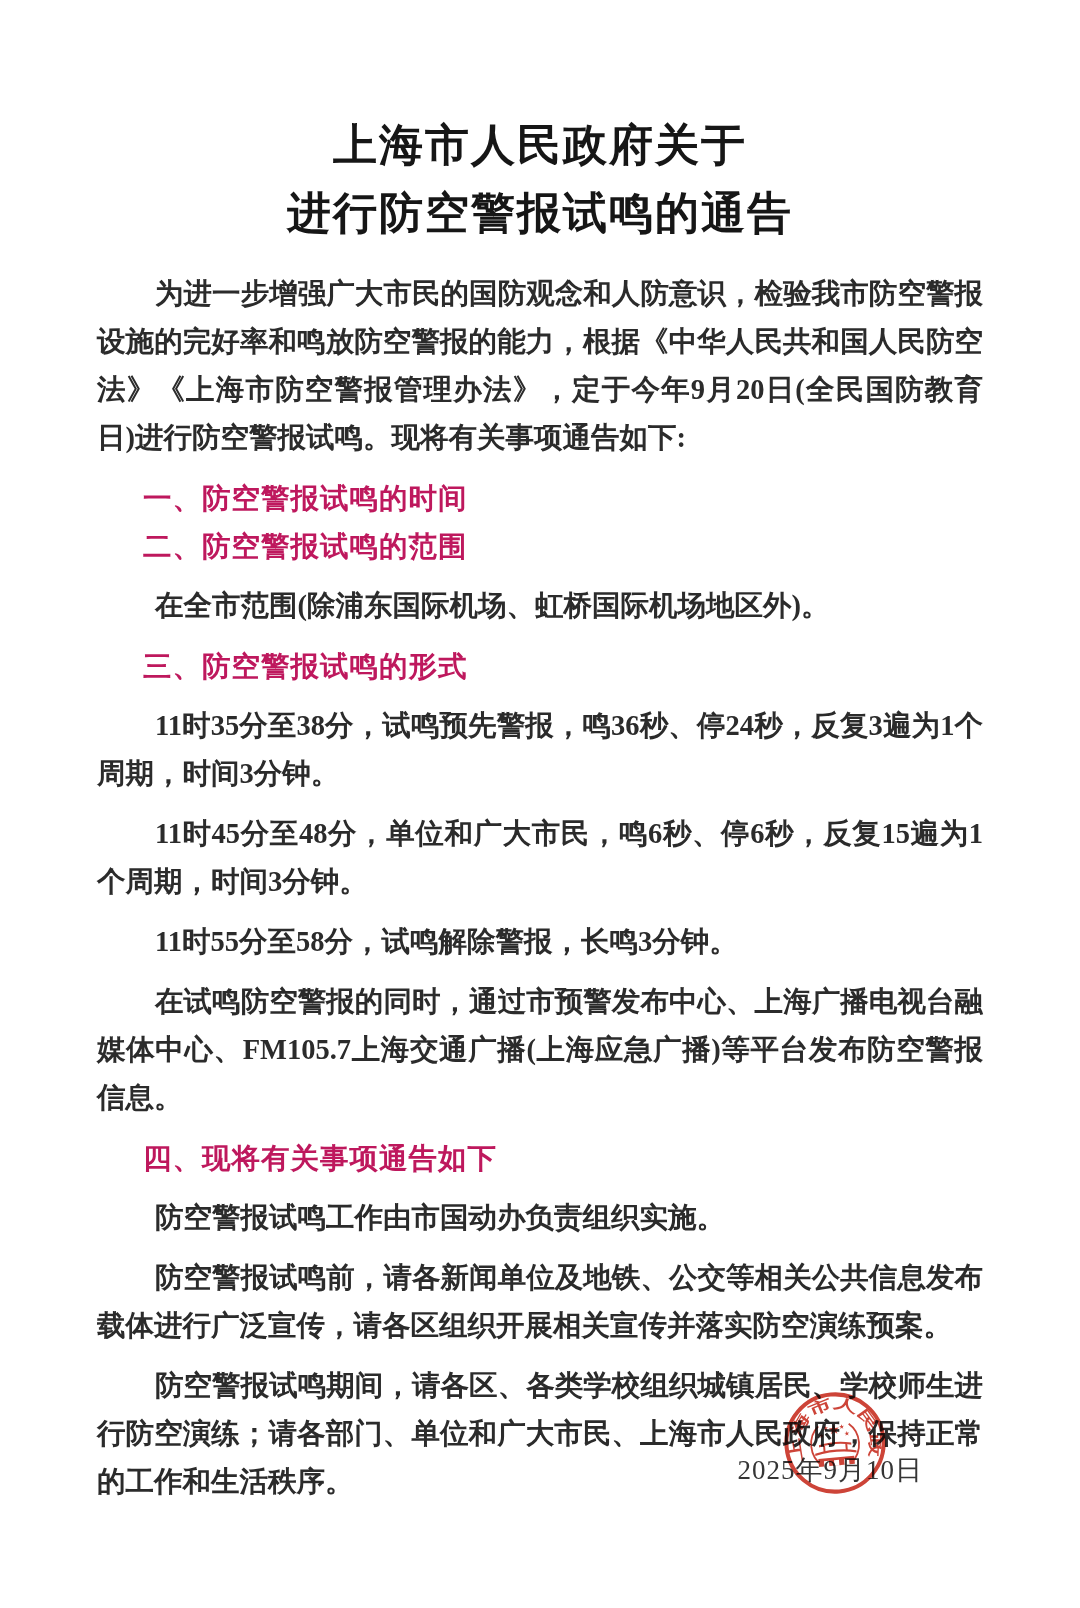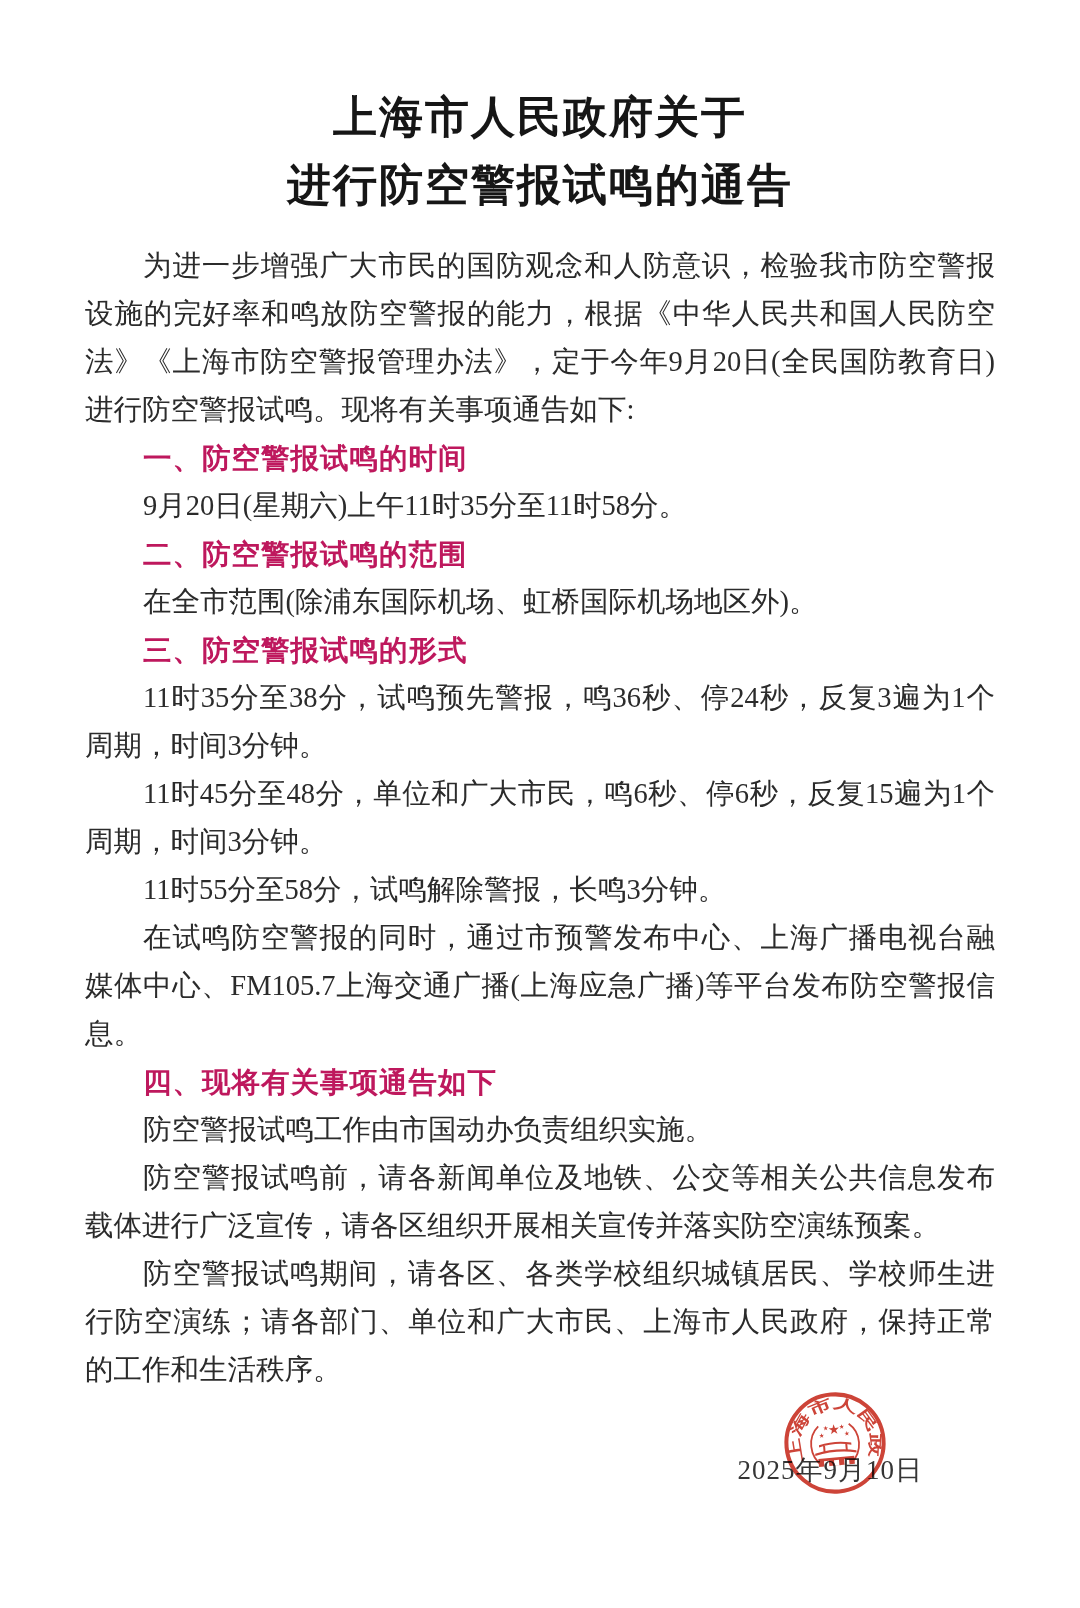--- a/index.html
+++ b/index.html
@@ -5,39 +5,40 @@
   html,body{margin:0;padding:0;}
   .page{
     position:relative;
     width:1080px;height:1608px;
     background:#ffffff;
     font-family:"Liberation Serif","DejaVu Serif",serif;
     color:#2b2b2b;
     overflow:hidden;
   }
   .title-block{
-    padding-top:84px;
+    padding-top:112px;
     text-align:center;
     font-size:44px;
     line-height:68px;
     font-weight:700;
     color:#161616;
     letter-spacing:2px;
   }
   .body-block{
     margin:22px 85px 0 85px;
     font-size:28.5px;
     line-height:48px;
     text-align:justify;
     text-justify:inter-ideograph;
     color:#2b2b2b;
   }
   .para{
     text-indent:58px;
-    margin:0;
+    margin:12px;
+    font-weight:bold;
   }
   .heading{
     text-indent:58px;
     margin:0;
     font-weight:700;
     font-family:"Liberation Sans","DejaVu Sans",sans-serif;
     color:#be185d;
     letter-spacing:1px;
   }
   .issue-date{
@@ -71,21 +72,20 @@
 <div class="page">
 
   <div class="title-block">
     <div>上海市人民政府关于</div>
     <div>进行防空警报试鸣的通告</div>
   </div>
 
   <div class="body-block">
     <p class="para">为进一步增强广大市民的国防观念和人防意识，检验我市防空警报设施的完好率和鸣放防空警报的能力，根据《中华人民共和国人民防空法》《上海市防空警报管理办法》，定于今年9月20日(全民国防教育日)进行防空警报试鸣。现将有关事项通告如下:</p>
     <p class="heading">一、防空警报试鸣的时间</p>
-    <p class="para">9月20日(星期六)上午11时35分至11时58分。</p>
     <p class="heading">二、防空警报试鸣的范围</p>
     <p class="para">在全市范围(除浦东国际机场、虹桥国际机场地区外)。</p>
     <p class="heading">三、防空警报试鸣的形式</p>
     <p class="para">11时35分至38分，试鸣预先警报，鸣36秒、停24秒，反复3遍为1个周期，时间3分钟。</p>
     <p class="para">11时45分至48分，单位和广大市民，鸣6秒、停6秒，反复15遍为1个周期，时间3分钟。</p>
     <p class="para">11时55分至58分，试鸣解除警报，长鸣3分钟。</p>
     <p class="para">在试鸣防空警报的同时，通过市预警发布中心、上海广播电视台融媒体中心、FM105.7上海交通广播(上海应急广播)等平台发布防空警报信息。</p>
     <p class="heading">四、现将有关事项通告如下</p>
     <p class="para">防空警报试鸣工作由市国动办负责组织实施。</p>
     <p class="para">防空警报试鸣前，请各新闻单位及地铁、公交等相关公共信息发布载体进行广泛宣传，请各区组织开展相关宣传并落实防空演练预案。</p>

